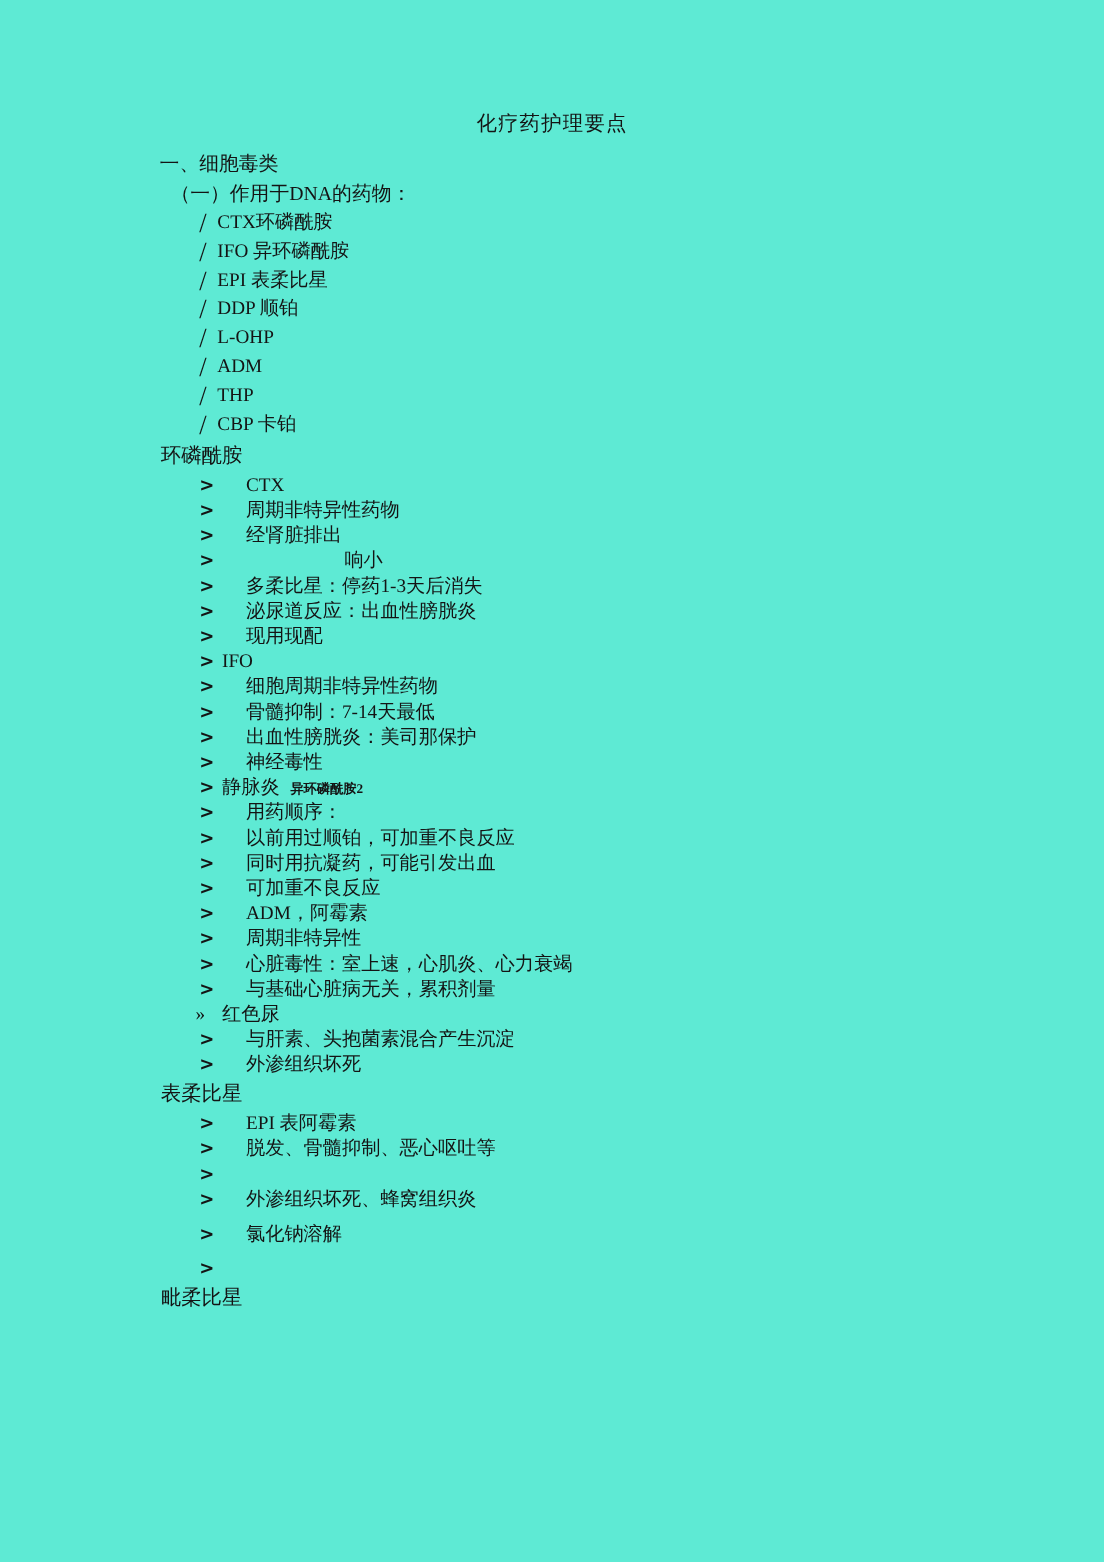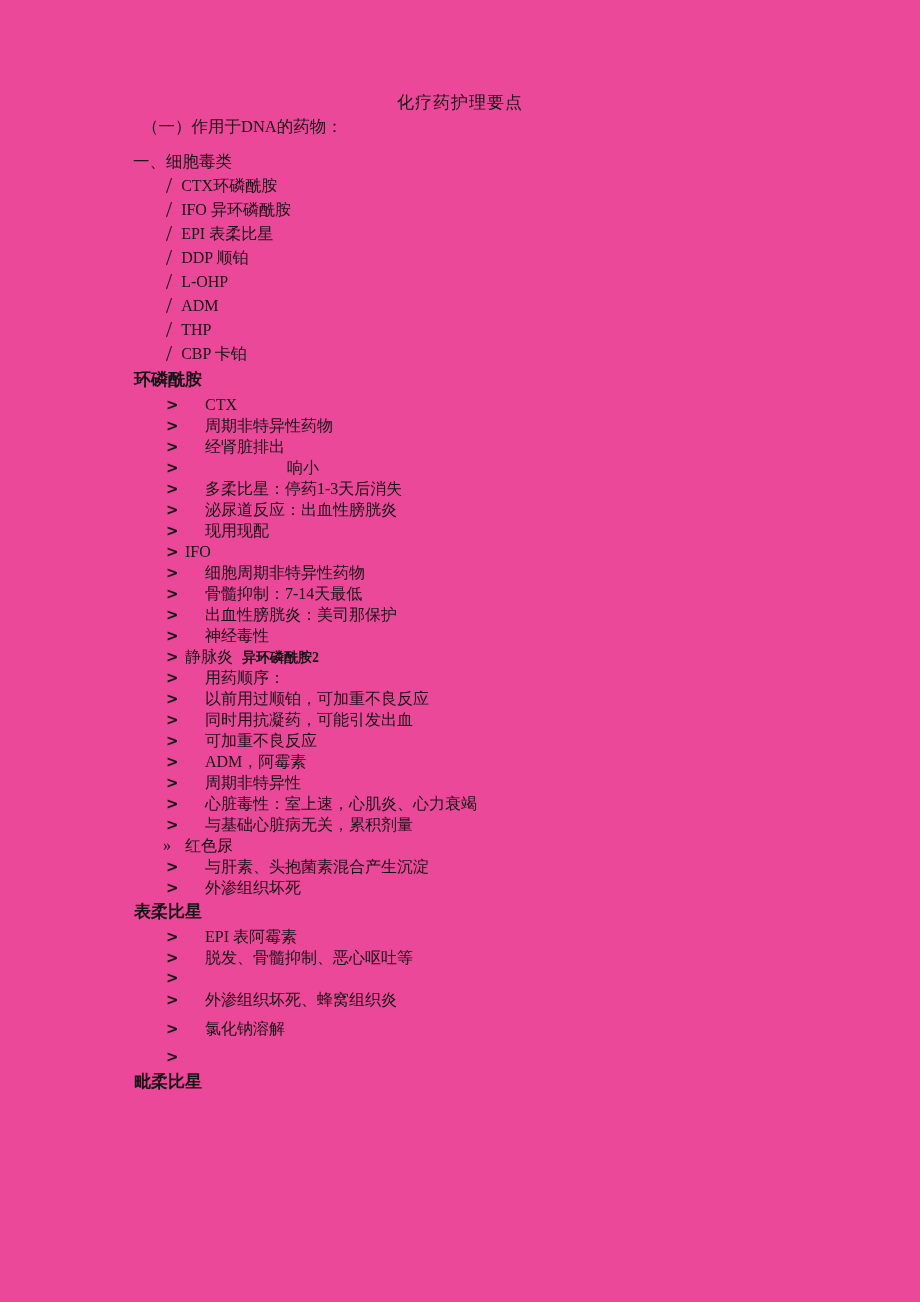--- a/index.html
+++ b/index.html
@@ -12,21 +12,21 @@
     height: 1302px;
     color: #141414;
     font-family: "Liberation Serif", "DejaVu Serif", serif;
     font-size: 16px;
     overflow: hidden;
   }
   .page {
     position: relative;
     width: 920px;
     height: 1302px;
-    background: #ec4899;
+    background: #5eead4;
   }
   .doc-title {
     padding-top: 92px;
     height: 22px;
     line-height: 22px;
     text-align: center;
     font-size: 17px;
     letter-spacing: 1px;
   }
   .intro-line {
@@ -51,21 +51,21 @@
     font-weight: 500;
     margin-right: 9px;
     transform: scaleY(1.05);
   }
 
   
   .sec-heading {
     margin: 3px 0 3px 134px;
     height: 22px;
     line-height: 22px;
-    font-weight: 700;
+    font-weight: 400;
     font-size: 17px;
   }
   .item-line {
     padding-left: 166px;
     height: 21px;
     line-height: 21px;
     display: flex;
     align-items: baseline;
     white-space: pre;
   }
@@ -86,31 +86,31 @@
     flex: 0 0 19px;
     position: relative;
     left: -3px;
   }
   .gap-spacer {
     display: inline-block;
     width: 82px;
   }
   .bold-suffix {
     font-weight: 700;
-    font-size: 14px;
+    font-size: 11px;
     margin-left: 9px;
   }
 </style>
 </head>
 <body>
 
 <div class="page">
   <div class="doc-title">化疗药护理要点</div>
+  <div class="intro-line intro-1">一、细胞毒类</div>
   <div class="intro-line intro-2">（一）作用于DNA的药物：</div>
-  <div class="intro-line intro-1">一、细胞毒类</div>
   <div id="slash-list">
       <div class="slash-line">
         <span class="slash-glyph">/</span>
         <span>CTX环磷酰胺</span>
       </div>
       <div class="slash-line">
         <span class="slash-glyph">/</span>
         <span>IFO 异环磷酰胺</span>
       </div>
       <div class="slash-line">

